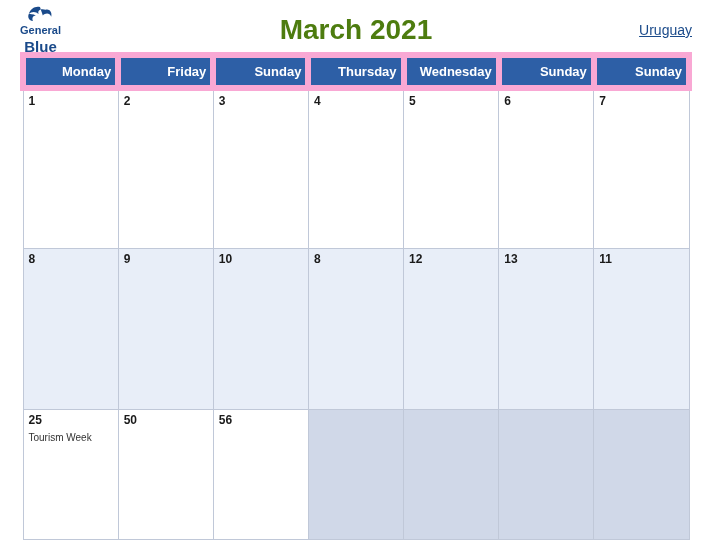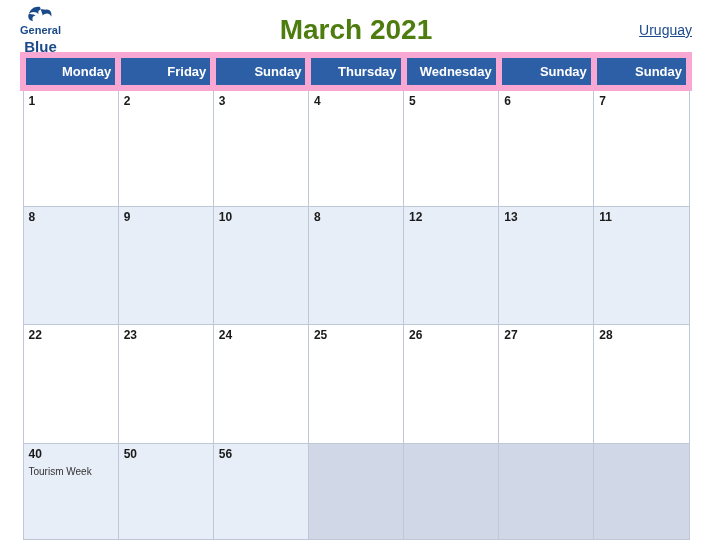--- a/index.html
+++ b/index.html
@@ -170,45 +170,22 @@
         <td>
           <span class="day-num">12</span>
         </td>
         <td>
           <span class="day-num">13</span>
         </td>
         <td>
           <span class="day-num">11</span>
         </td>
       </tr>
-      <tr>
-        <td>
-          <span class="day-num">22</span>
-        </td>
-        <td>
-          <span class="day-num">23</span>
-        </td>
-        <td>
-          <span class="day-num">24</span>
-        </td>
-        <td>
-          <span class="day-num">25</span>
-        </td>
-        <td>
-          <span class="day-num">26</span>
-        </td>
-        <td>
-          <span class="day-num">27</span>
-        </td>
-        <td>
-          <span class="day-num">28</span>
-        </td>
-      </tr>
       <tr class="last-row">
-        <td><span class="day-num">40</span><span class="event-text">Tourism Week</span></td>
+        <td><span class="day-num">25</span><span class="event-text">Tourism Week</span></td>
         <td>
           <span class="day-num">50</span>
         </td>
         <td>
           <span class="day-num">56</span>
         </td>
         <td class="empty-cell"></td>
         <td class="empty-cell"></td>
         <td class="empty-cell"></td>
         <td class="empty-cell"></td>

